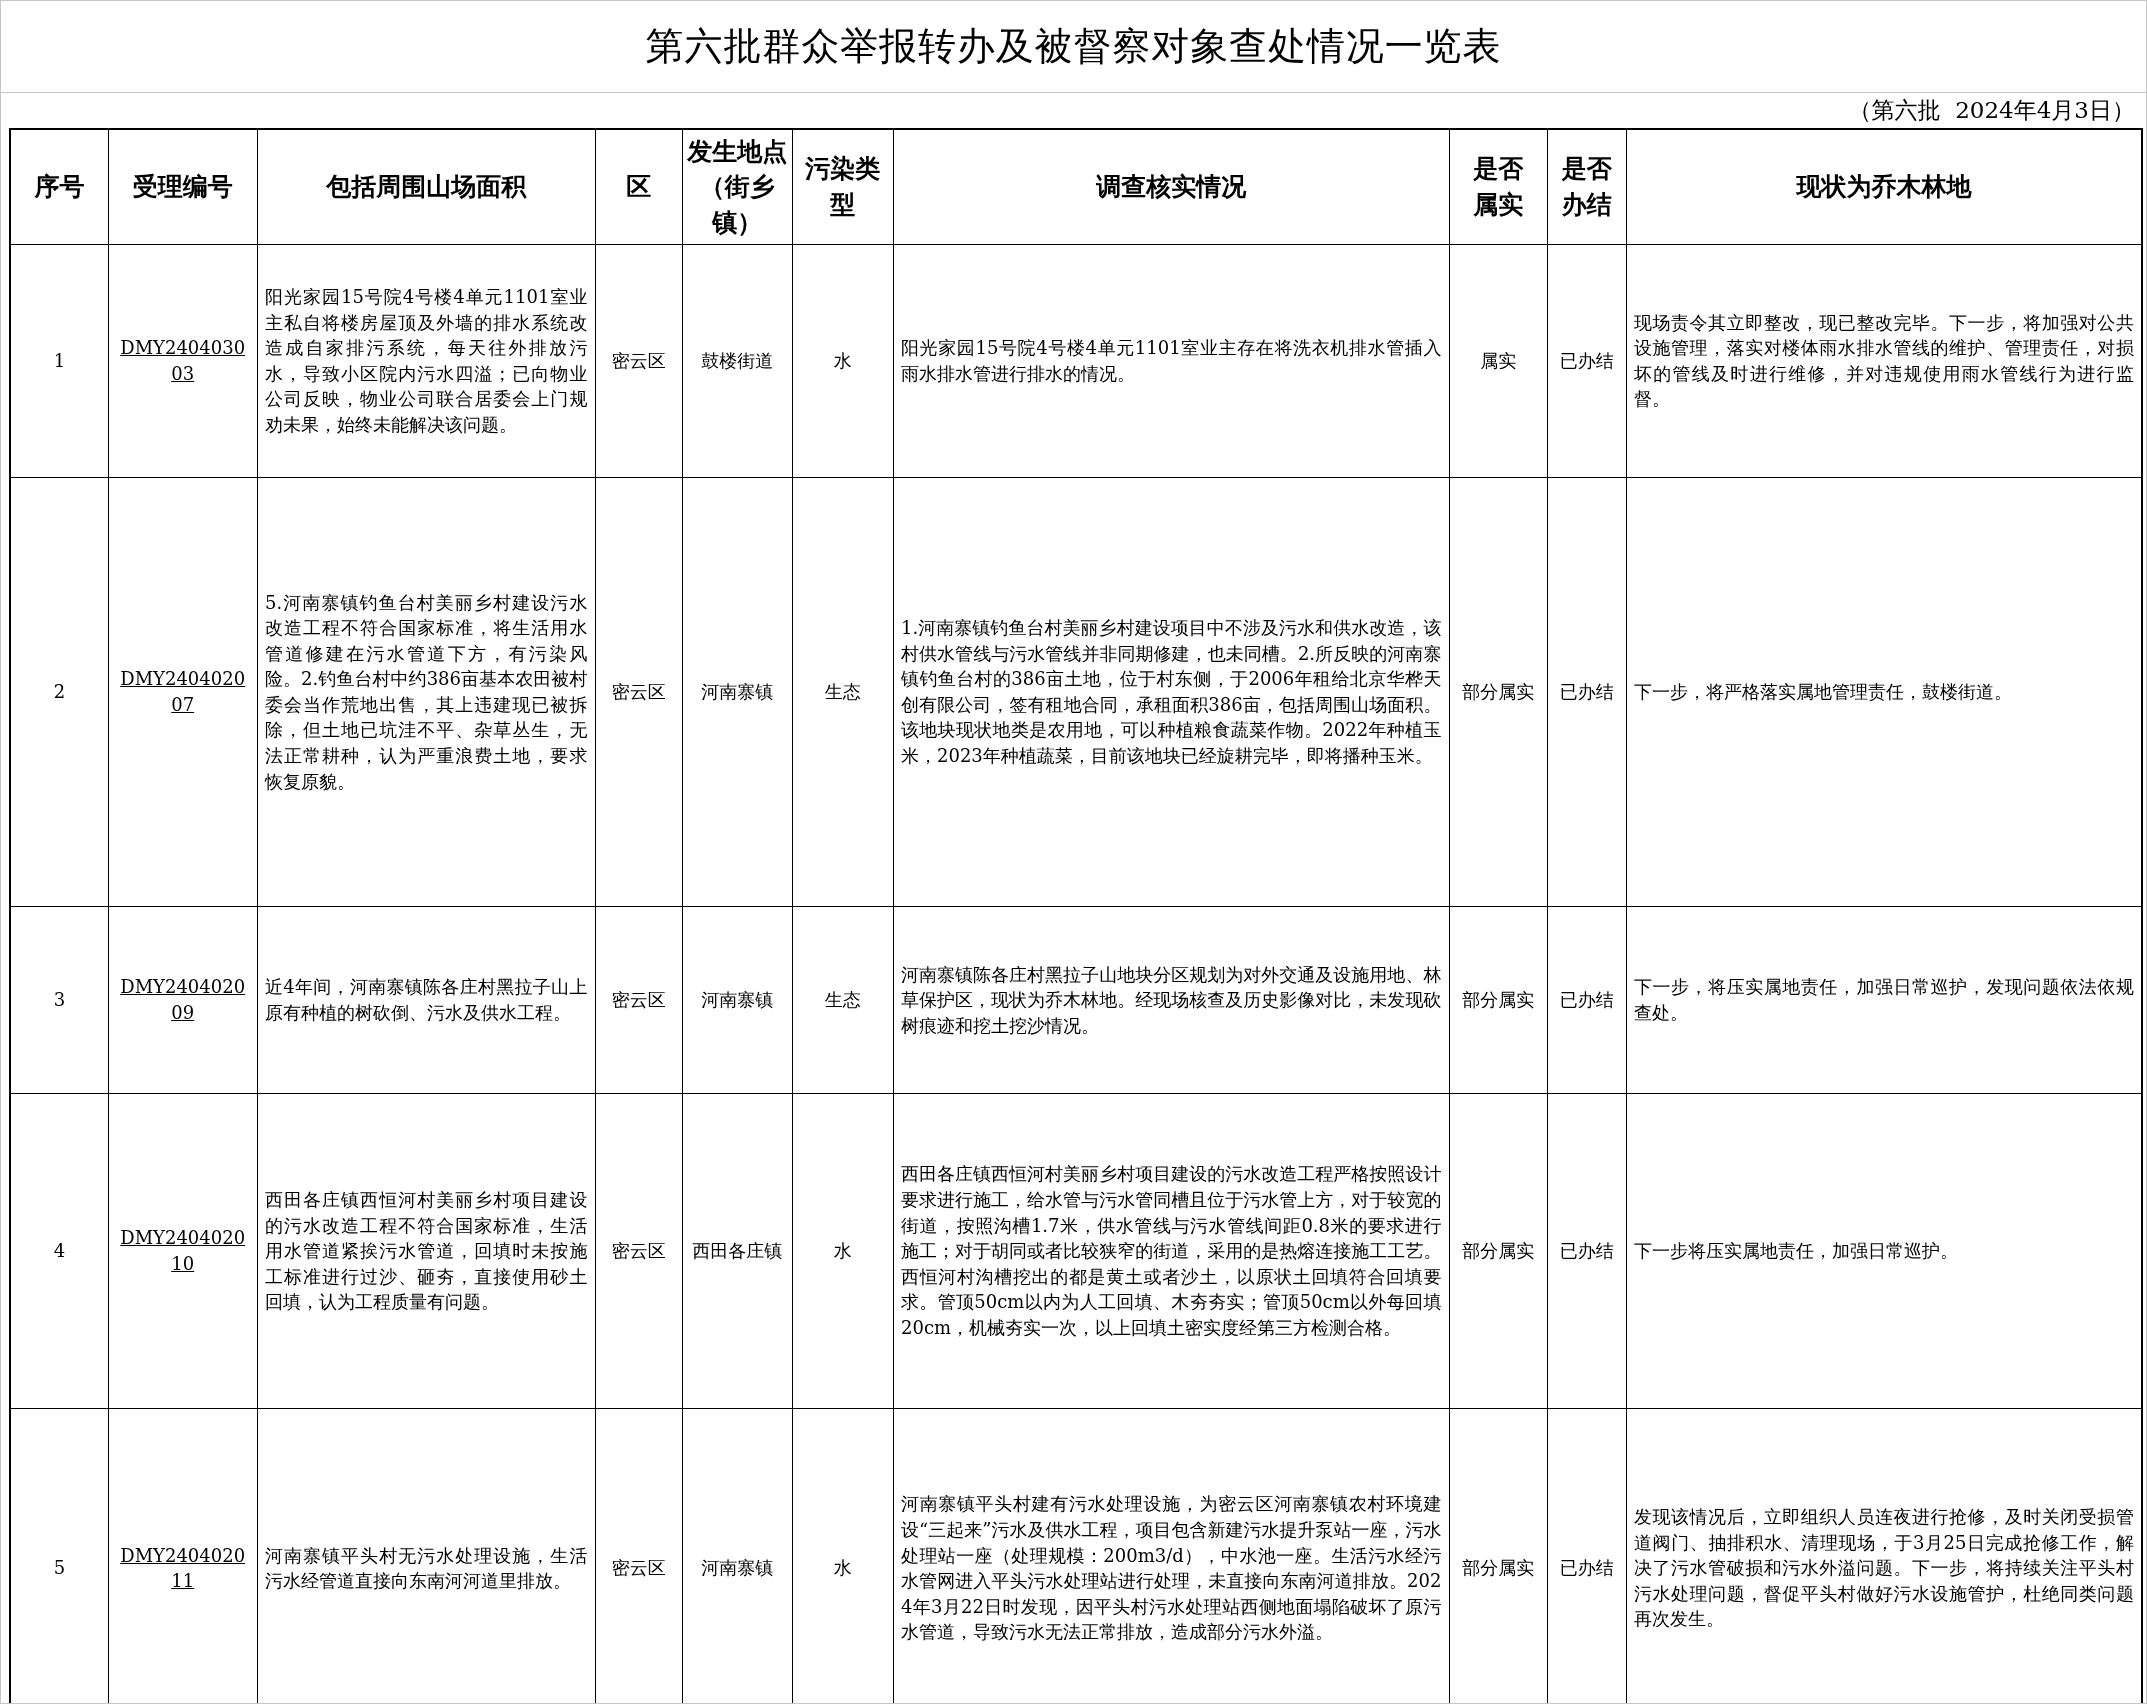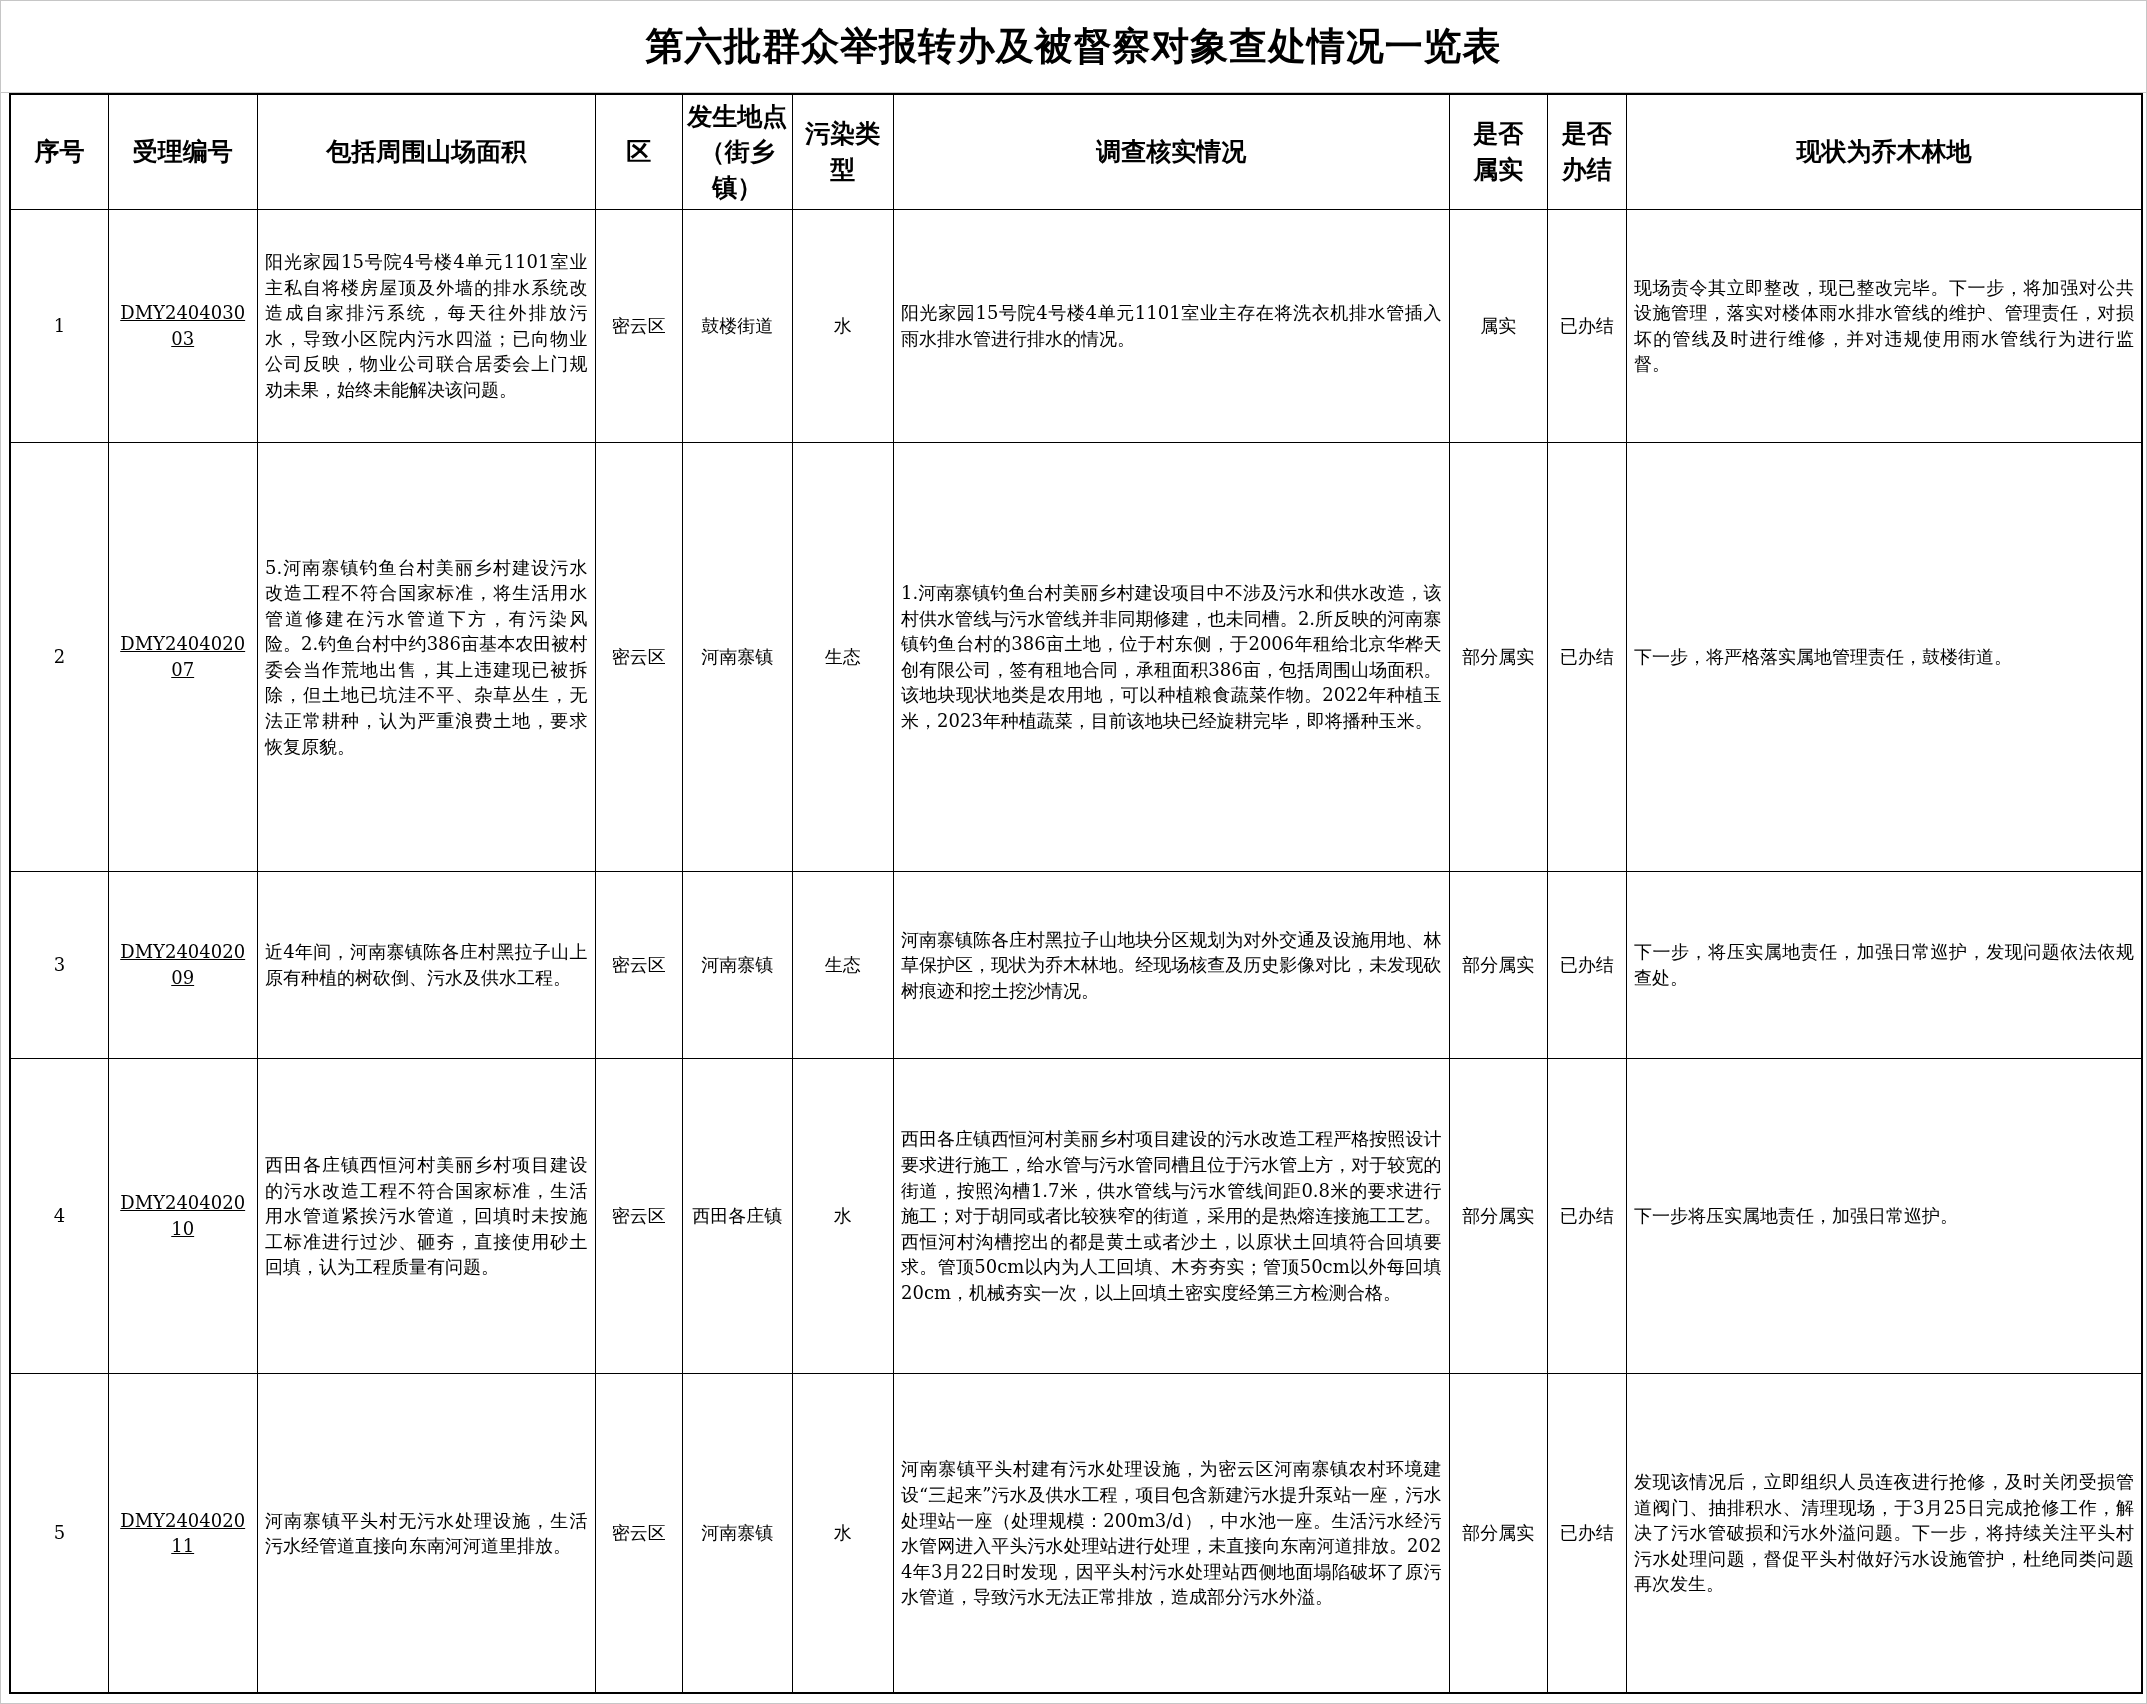--- a/index.html
+++ b/index.html
@@ -16,21 +16,21 @@
     color: #000;
     font-family: "DejaVu Serif", "Liberation Serif", serif;
     overflow: hidden;
   }
   .title-band {
     height: 91px;
     display: flex;
     align-items: center;
     justify-content: center;
     font-size: 38px;
-    font-weight: bold;
+    font-weight: normal;
     border-bottom: 0.9px solid #c6c6c6;
     letter-spacing: 0.9px;
   }
   .subtitle-band {
     height: 35px;
     display: flex;
     align-items: center;
     justify-content: flex-end;
     padding-right: 11px;
     font-size: 23px;
@@ -69,20 +69,21 @@
   .c-just   { text-align: justify; }
   .code     { font-size: 20px; letter-spacing: 0; text-decoration: underline; }
 </style>
 </head>
 <body>
 
 <div class="page">
 
   <div class="title-band">第六批群众举报转办及被督察对象查处情况一览表</div>
 
+  <div class="subtitle-band">（第六批  2024年4月3日）</div>
 
   <table class="report">
     <colgroup>
       <col style="width:98px">
       <col style="width:149px">
       <col style="width:338px">
       <col style="width:87px">
       <col style="width:110px">
       <col style="width:101px">
       <col style="width:556px">

